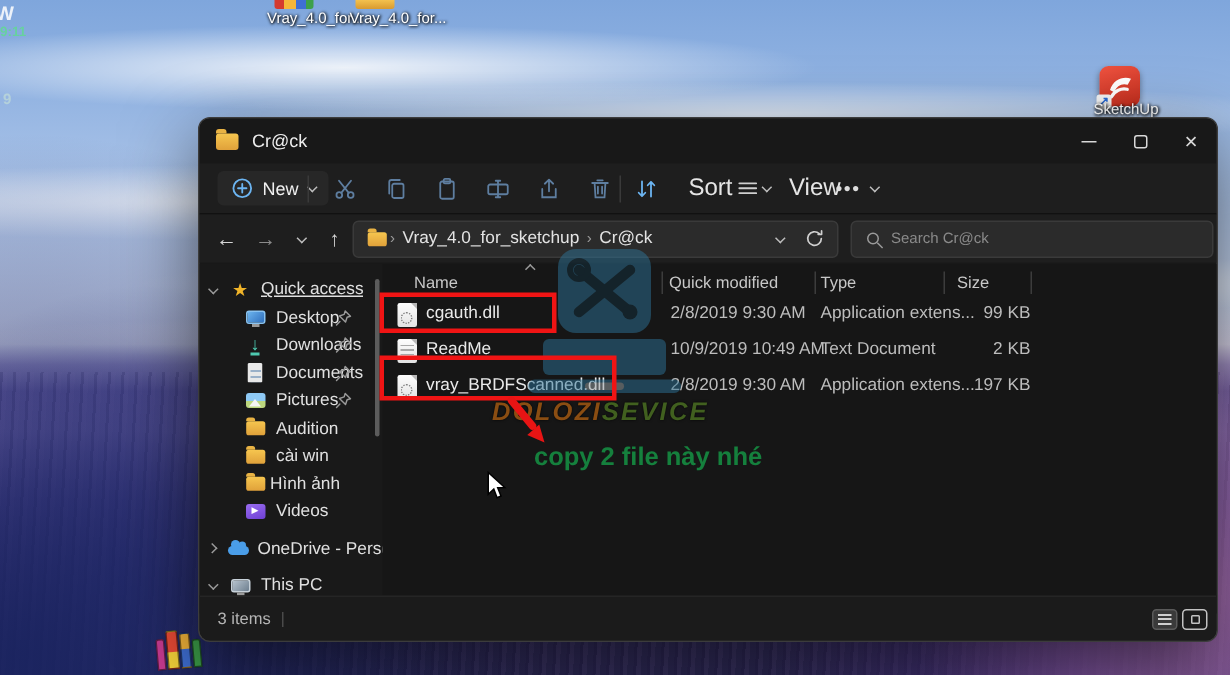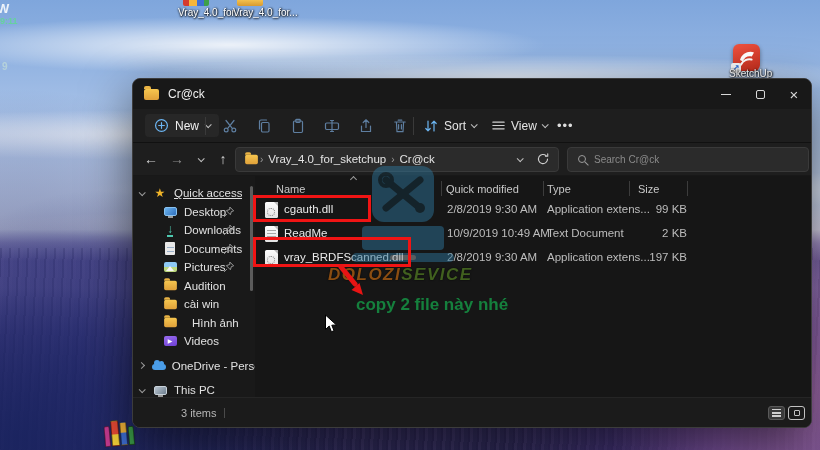--- a/index.html
+++ b/index.html
@@ -67,21 +67,21 @@
   .ic-folder::before { content:""; position:absolute; top:-3px; left:0; width:7px; height:3px;
     background:#e9b344; border-radius:2px 2px 0 0; }
   .ic-folder.blue { background:linear-gradient(180deg,#69b1ef,#3d86cf); }
   .ic-folder.blue::before { background:#57a3e5; }
 
   
   .cmdbar { height:34px; background:#1e1e1e; display:flex; align-items:center; border-bottom:1px solid #111; position:relative; }
   .cmd-new { display:flex; align-items:center; gap:6px; margin-left:12px; padding:4px 9px; border-radius:4px; background:#272727; font-size:12px; color:#f0f0f0; }
   .cmd-ic { width:30px; height:26px; display:flex; align-items:center; justify-content:center; border-radius:4px; }
   .cmd-group { display:flex; align-items:center; position:absolute; }
-  .cmd-text { font-size:12px; color:#e5e5e5; margin:0 5px; }
+  .cmd-text { font-size:16px; color:#e5e5e5; margin:0 20px; }
   .vsep { width:1px; height:18px; background:#3a3a3a; }
   .chev { display:inline-block; width:5px; height:5px; border-right:1.3px solid #bdbdbd; border-bottom:1.3px solid #bdbdbd; }
   .chev.down { transform:rotate(45deg) translateY(-1px); }
   .chev.right { transform:rotate(-45deg); }
   .more-dots { font-size:13px; color:#ddd; letter-spacing:1px; }
 
   
   .addr-row { height:32px; background:#1e1e1e; display:flex; align-items:center; position:relative; }
   .nav-btn { width:26px; height:26px; display:flex; align-items:center; justify-content:center; color:#d5d5d5; font-size:14px; }
   .nav-btn.dim { color:#8b8b8b; }
@@ -138,21 +138,21 @@
   .frow .ctype { position:absolute; left:292px; top:5px; color:#bdbdbd; white-space:nowrap; }
   .frow .csize { position:absolute; left:336px; top:5px; width:96px; text-align:right; color:#bdbdbd; }
 
   .fic { width:13px; height:16px; background:linear-gradient(180deg,#fdfdfd,#e3e3e3); border-radius:1.5px; position:relative; }
   .fic::before { content:""; position:absolute; right:0; top:0; border-top:4px solid #b9b9b9; border-left:4px solid transparent; }
   .fic.dll::after { content:""; position:absolute; left:2px; bottom:2px; width:6px; height:6px; border:1.6px dotted #7d7d7d; border-radius:50%; }
   .fic.txt::after { content:""; position:absolute; left:2px; top:4px; right:2px; bottom:3px;
     background:repeating-linear-gradient(180deg,#a8a8a8 0 1px, transparent 1px 3px); }
 
   
-  .statusbar { position:absolute; left:0; right:0; bottom:0; height:30px; background:#1b1b1b; border-top:1px solid #252525; display:flex; align-items:center;padding-left:36px; }
+  .statusbar { position:absolute; left:0; right:0; bottom:0; height:30px; background:#1b1b1b; border-top:1px solid #252525; display:flex; align-items:center; }
   .statusbar .count { font-size:11px; color:#b5b5b5; margin-left:12px; }
   .statusbar .ssep { width:1px; height:10px; background:#4a4a4a; margin-left:8px; }
   .view-toggles { margin-left:auto; margin-right:6px; display:flex; gap:3px; }
   .vt { width:17px; height:14px; border-radius:3px; display:flex; align-items:center; justify-content:center; }
   .vt.details { background:#3a3a3a; border:1px solid #5a5a5a; }
   .vt .lines { width:9px; height:8px; background:repeating-linear-gradient(180deg,#d0d0d0 0 1.4px, transparent 1.4px 3.2px); }
   .vt.thumbs { border:1px solid #c2c2c2; }
   .vt .inner-sq { width:6px; height:6px; border:1px solid #c2c2c2; border-radius:1px; }
 
   
@@ -369,21 +369,21 @@
         <div class="sb-item">
           <span style="display:inline-flex; width:18px; justify-content:center; margin-left:28px;">
             <span class="si ic-folder" style="transform:scale(.85)"></span>
           </span>
           <span class="sb-label" style="margin-left:5px;">cài win</span>
         </div>
         <div class="sb-item">
           <span style="display:inline-flex; width:18px; justify-content:center; margin-left:28px;">
             <span class="si ic-folder" style="transform:scale(.85)"></span>
           </span>
-          <span class="sb-label" style="margin-left:13px;">Hình ảnh</span>
+          <span class="sb-label" style="margin-left:1px;">Hình ảnh</span>
         </div>
         <div class="sb-item">
           <span style="display:inline-flex; width:18px; justify-content:center; margin-left:28px;">
             <span class="si si-video">▶</span>
           </span>
           <span class="sb-label" style="margin-left:5px;">Videos</span>
         </div>
         <div class="sb-item gap">
           <span class="chev right" style="left:6px"></span>
           <span style="display:inline-flex; width:18px; justify-content:center; margin-left:18px;">

